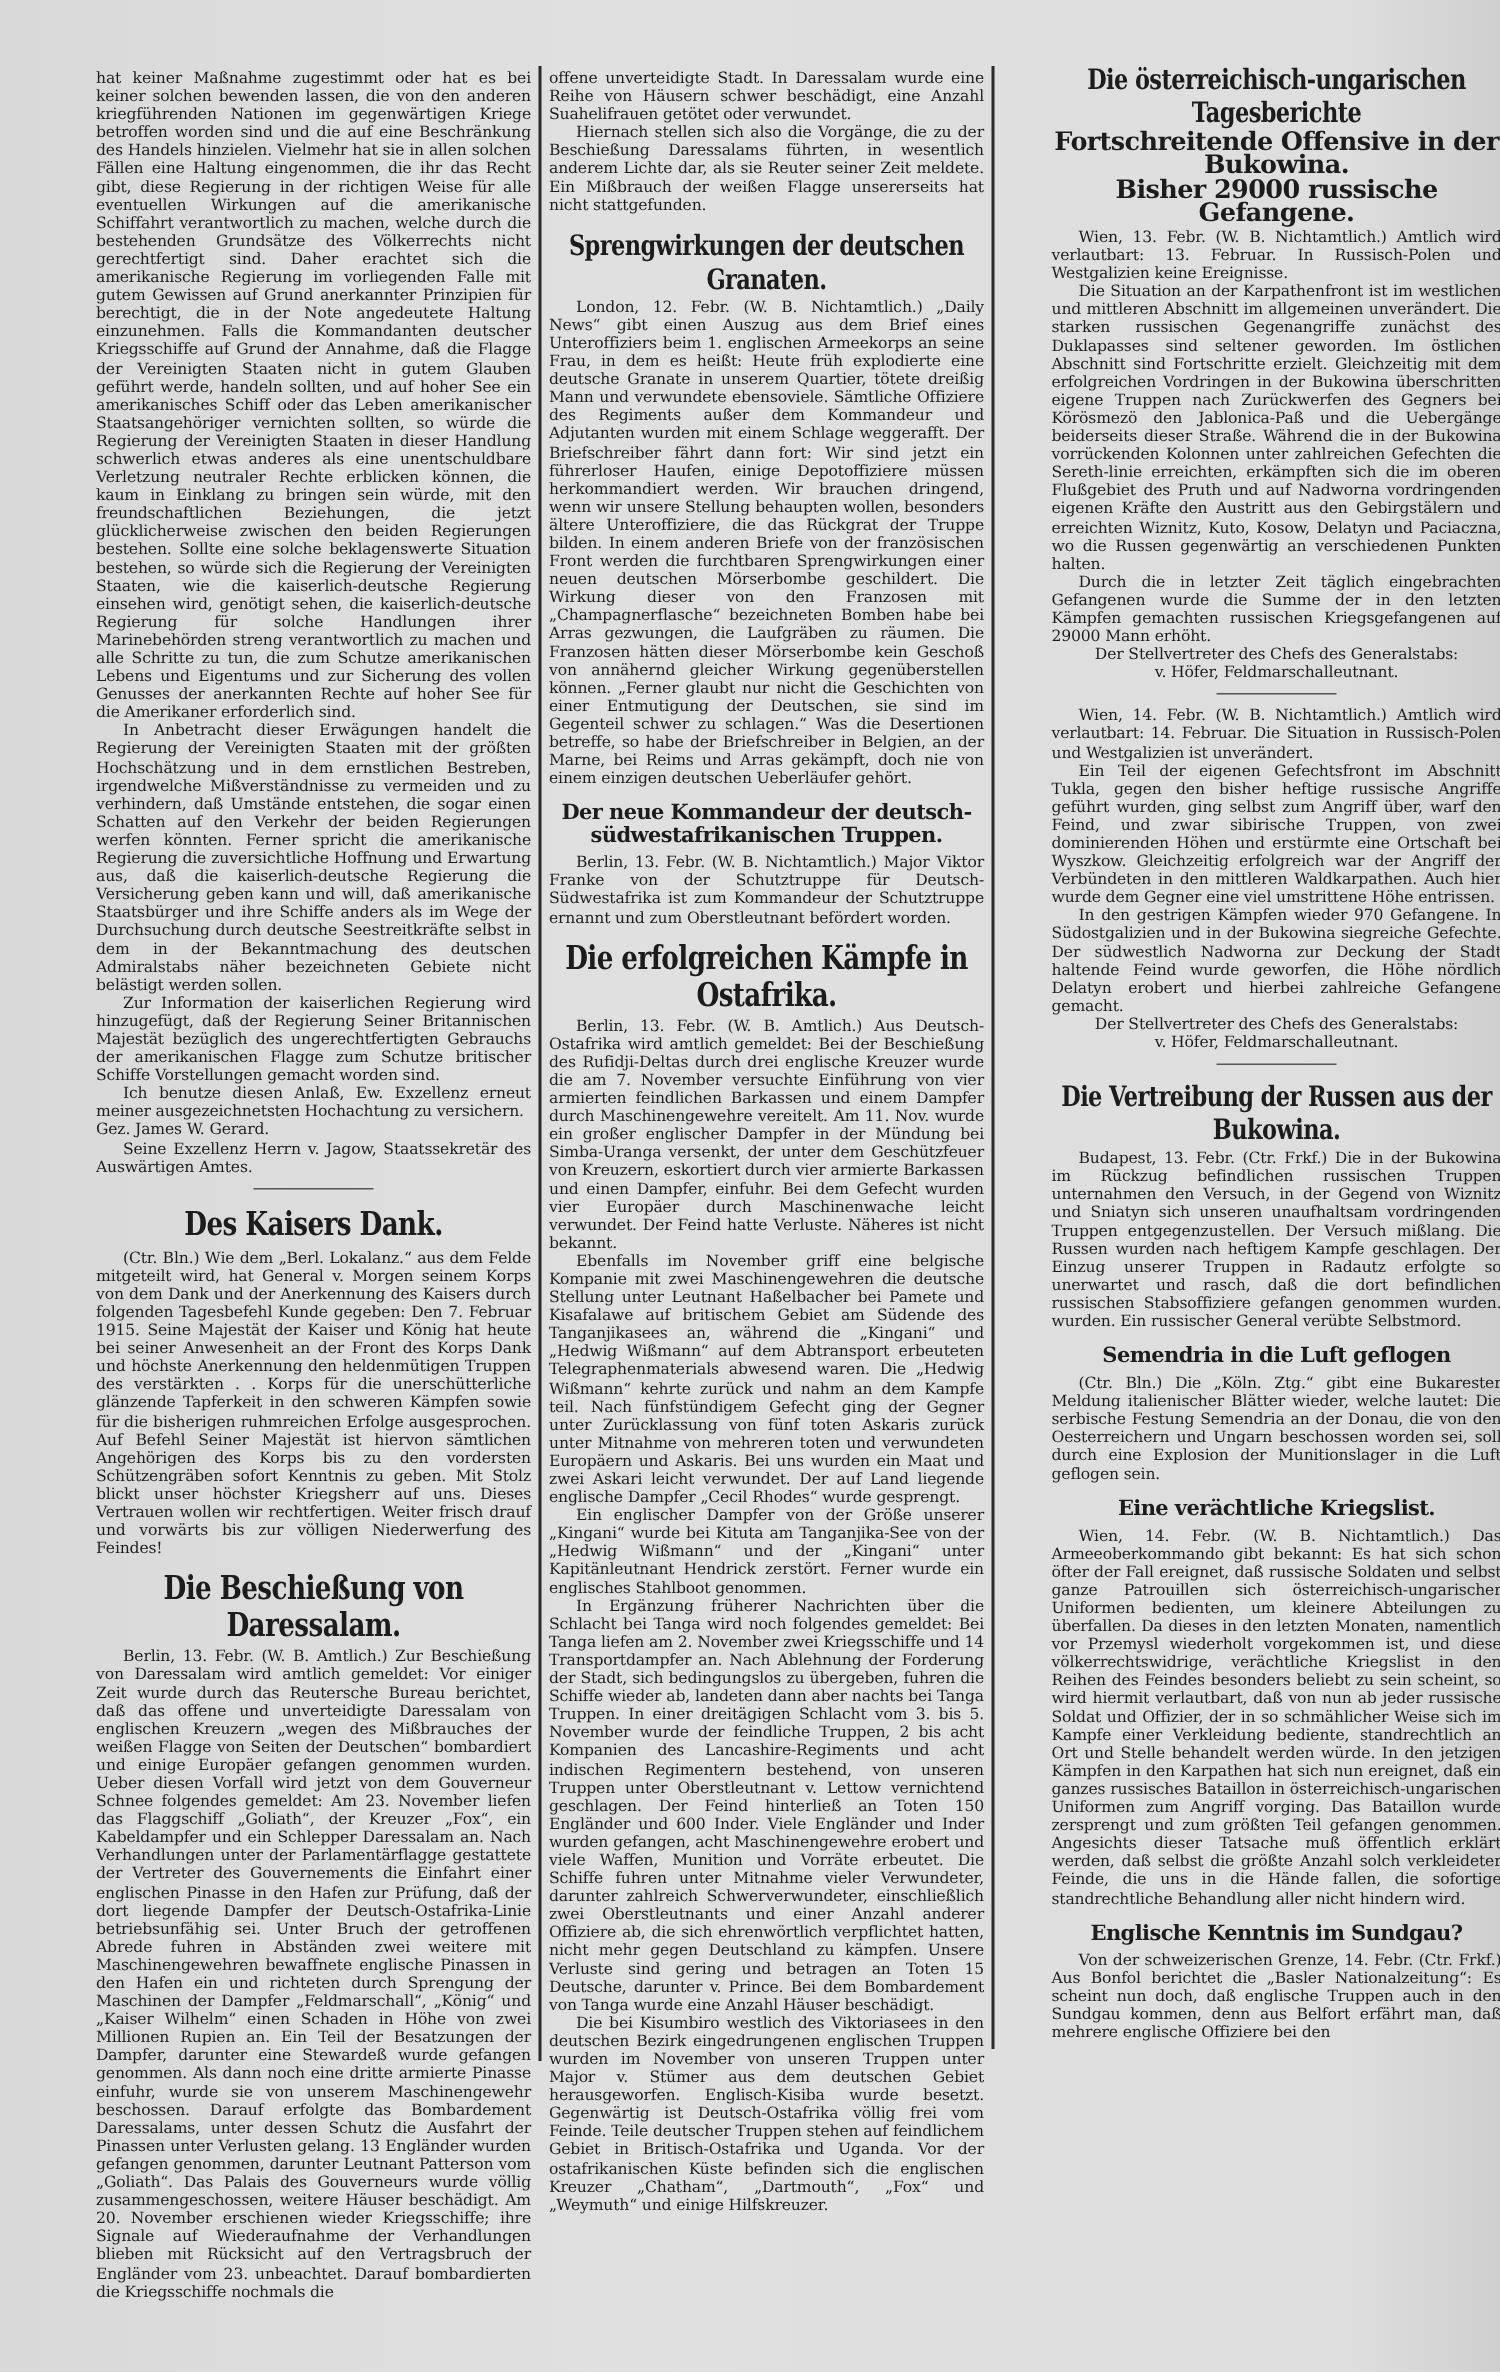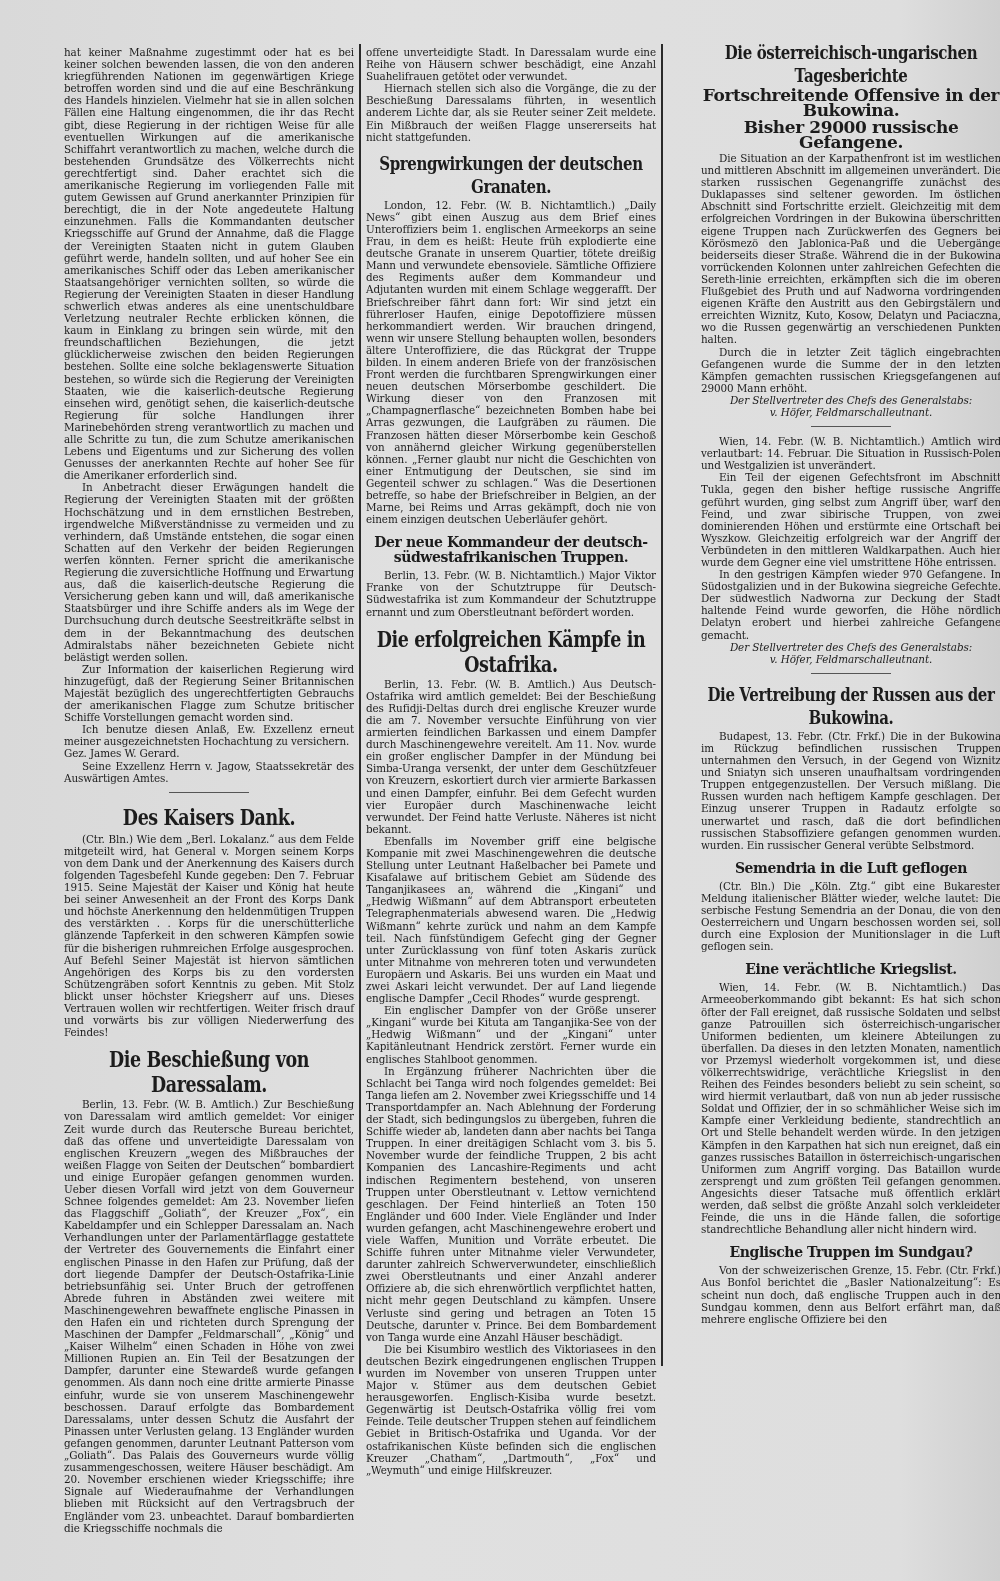--- a/index.html
+++ b/index.html
@@ -29,21 +29,21 @@
   p.noindent { text-indent: 0; }
   .hl {
     font-family: "DejaVu Serif", serif; font-weight: bold;
     text-align: center; margin: 14px 0 6px 0; letter-spacing: -0.4px;
     transform: scaleY(1.25);
   }
   .hl.big { font-size: 17.5px; line-height: 20px; }
   .hl.mid { font-size: 15px; line-height: 18px; }
   .hl.sub { font-size: 17px; line-height: 15px; transform: none; margin: 2px 0; }
   .hl.small { font-size: 14px; line-height: 15px; transform: none; margin: 10px 0 4px 0; }
-  .sig { text-align: center; text-indent: 0; font-style: italic; }
+  .sig { text-align: center; text-indent: 0; }
   .sig-right { text-align: left; padding-right: 40px; text-indent: 0; }
   .sep { width: 80px; height: 1px; background: #555; margin: 8px auto; }
 </style>
 </head>
 <body>
 
 <div class="page">
 
   <div class="rule rule1"></div>
   <div class="rule rule2"></div>
@@ -79,20 +79,21 @@
     <p>Ebenfalls im November griff eine belgische Kompanie mit zwei Maschinengewehren die deutsche Stellung unter Leutnant Haßelbacher bei Pamete und Kisafalawe auf britischem Gebiet am Südende des Tanganjikasees an, während die „Kingani“ und „Hedwig Wißmann“ auf dem Abtransport erbeuteten Telegraphenmaterials abwesend waren. Die „Hedwig Wißmann“ kehrte zurück und nahm an dem Kampfe teil. Nach fünfstündigem Gefecht ging der Gegner unter Zurücklassung von fünf toten Askaris zurück unter Mitnahme von mehreren toten und verwundeten Europäern und Askaris. Bei uns wurden ein Maat und zwei Askari leicht verwundet. Der auf Land liegende englische Dampfer „Cecil Rhodes“ wurde gesprengt.</p>
     <p>Ein englischer Dampfer von der Größe unserer „Kingani“ wurde bei Kituta am Tanganjika-See von der „Hedwig Wißmann“ und der „Kingani“ unter Kapitänleutnant Hendrick zerstört. Ferner wurde ein englisches Stahlboot genommen.</p>
     <p>In Ergänzung früherer Nachrichten über die Schlacht bei Tanga wird noch folgendes gemeldet: Bei Tanga liefen am 2. November zwei Kriegsschiffe und 14 Transportdampfer an. Nach Ablehnung der Forderung der Stadt, sich bedingungslos zu übergeben, fuhren die Schiffe wieder ab, landeten dann aber nachts bei Tanga Truppen. In einer dreitägigen Schlacht vom 3. bis 5. November wurde der feindliche Truppen, 2 bis acht Kompanien des Lancashire-Regiments und acht indischen Regimentern bestehend, von unseren Truppen unter Oberstleutnant v. Lettow vernichtend geschlagen. Der Feind hinterließ an Toten 150 Engländer und 600 Inder. Viele Engländer und Inder wurden gefangen, acht Maschinengewehre erobert und viele Waffen, Munition und Vorräte erbeutet. Die Schiffe fuhren unter Mitnahme vieler Verwundeter, darunter zahlreich Schwerverwundeter, einschließlich zwei Oberstleutnants und einer Anzahl anderer Offiziere ab, die sich ehrenwörtlich verpflichtet hatten, nicht mehr gegen Deutschland zu kämpfen. Unsere Verluste sind gering und betragen an Toten 15 Deutsche, darunter v. Prince. Bei dem Bombardement von Tanga wurde eine Anzahl Häuser beschädigt.</p>
     <p>Die bei Kisumbiro westlich des Viktoriasees in den deutschen Bezirk eingedrungenen englischen Truppen wurden im November von unseren Truppen unter Major v. Stümer aus dem deutschen Gebiet herausgeworfen. Englisch-Kisiba wurde besetzt. Gegenwärtig ist Deutsch-Ostafrika völlig frei vom Feinde. Teile deutscher Truppen stehen auf feindlichem Gebiet in Britisch-Ostafrika und Uganda. Vor der ostafrikanischen Küste befinden sich die englischen Kreuzer „Chatham“, „Dartmouth“, „Fox“ und „Weymuth“ und einige Hilfskreuzer.</p>
   </div>
 
   <div class="col col3">
     <div class="hl mid" style="margin-top:0">Die österreichisch-ungarischen Tagesberichte</div>
     <div class="hl sub">Fortschreitende Offensive in der Bukowina.</div>
     <div class="hl sub">Bisher 29000 russische Gefangene.</div>
+    <p>Wien, 13. Febr. (W. B. Nichtamtlich.) Amtlich wird verlautbart: 13. Februar. In Russisch-Polen und Westgalizien keine Ereignisse.</p>
     <p>Die Situation an der Karpathenfront ist im westlichen und mittleren Abschnitt im allgemeinen unverändert. Die starken russischen Gegenangriffe zunächst des Duklapasses sind seltener geworden. Im östlichen Abschnitt sind Fortschritte erzielt. Gleichzeitig mit dem erfolgreichen Vordringen in der Bukowina überschritten eigene Truppen nach Zurückwerfen des Gegners bei Körösmezö den Jablonica-Paß und die Uebergänge beiderseits dieser Straße. Während die in der Bukowina vorrückenden Kolonnen unter zahlreichen Gefechten die Sereth-linie erreichten, erkämpften sich die im oberen Flußgebiet des Pruth und auf Nadworna vordringenden eigenen Kräfte den Austritt aus den Gebirgstälern und erreichten Wiznitz, Kuto, Kosow, Delatyn und Paciaczna, wo die Russen gegenwärtig an verschiedenen Punkten halten.</p>
     <p>Durch die in letzter Zeit täglich eingebrachten Gefangenen wurde die Summe der in den letzten Kämpfen gemachten russischen Kriegsgefangenen auf 29000 Mann erhöht.</p>
     <p class="sig">Der Stellvertreter des Chefs des Generalstabs:</p>
     <p class="sig">v. Höfer, Feldmarschalleutnant.</p>
     <div class="sep"></div>
     <p>Wien, 14. Febr. (W. B. Nichtamtlich.) Amtlich wird verlautbart: 14. Februar. Die Situation in Russisch-Polen und Westgalizien ist unverändert.</p>
     <p>Ein Teil der eigenen Gefechtsfront im Abschnitt Tukla, gegen den bisher heftige russische Angriffe geführt wurden, ging selbst zum Angriff über, warf den Feind, und zwar sibirische Truppen, von zwei dominierenden Höhen und erstürmte eine Ortschaft bei Wyszkow. Gleichzeitig erfolgreich war der Angriff der Verbündeten in den mittleren Waldkarpathen. Auch hier wurde dem Gegner eine viel umstrittene Höhe entrissen.</p>
     <p>In den gestrigen Kämpfen wieder 970 Gefangene. In Südostgalizien und in der Bukowina siegreiche Gefechte. Der südwestlich Nadworna zur Deckung der Stadt haltende Feind wurde geworfen, die Höhe nördlich Delatyn erobert und hierbei zahlreiche Gefangene gemacht.</p>
     <p class="sig">Der Stellvertreter des Chefs des Generalstabs:</p>
     <p class="sig">v. Höfer, Feldmarschalleutnant.</p>
@@ -100,17 +101,17 @@
 
     <div class="hl mid">Die Vertreibung der Russen aus der Bukowina.</div>
     <p>Budapest, 13. Febr. (Ctr. Frkf.) Die in der Bukowina im Rückzug befindlichen russischen Truppen unternahmen den Versuch, in der Gegend von Wiznitz und Sniatyn sich unseren unaufhaltsam vordringenden Truppen entgegenzustellen. Der Versuch mißlang. Die Russen wurden nach heftigem Kampfe geschlagen. Der Einzug unserer Truppen in Radautz erfolgte so unerwartet und rasch, daß die dort befindlichen russischen Stabsoffiziere gefangen genommen wurden. wurden. Ein russischer General verübte Selbstmord.</p>
 
     <div class="hl small">Semendria in die Luft geflogen</div>
     <p>(Ctr. Bln.) Die „Köln. Ztg.“ gibt eine Bukarester Meldung italienischer Blätter wieder, welche lautet: Die serbische Festung Semendria an der Donau, die von den Oesterreichern und Ungarn beschossen worden sei, soll durch eine Explosion der Munitionslager in die Luft geflogen sein.</p>
 
     <div class="hl small">Eine verächtliche Kriegslist.</div>
     <p>Wien, 14. Febr. (W. B. Nichtamtlich.) Das Armeeoberkommando gibt bekannt: Es hat sich schon öfter der Fall ereignet, daß russische Soldaten und selbst ganze Patrouillen sich österreichisch-ungarischer Uniformen bedienten, um kleinere Abteilungen zu überfallen. Da dieses in den letzten Monaten, namentlich vor Przemysl wiederholt vorgekommen ist, und diese völkerrechtswidrige, verächtliche Kriegslist in den Reihen des Feindes besonders beliebt zu sein scheint, so wird hiermit verlautbart, daß von nun ab jeder russische Soldat und Offizier, der in so schmählicher Weise sich im Kampfe einer Verkleidung bediente, standrechtlich an Ort und Stelle behandelt werden würde. In den jetzigen Kämpfen in den Karpathen hat sich nun ereignet, daß ein ganzes russisches Bataillon in österreichisch-ungarischen Uniformen zum Angriff vorging. Das Bataillon wurde zersprengt und zum größten Teil gefangen genommen. Angesichts dieser Tatsache muß öffentlich erklärt werden, daß selbst die größte Anzahl solch verkleideter Feinde, die uns in die Hände fallen, die sofortige standrechtliche Behandlung aller nicht hindern wird.</p>
 
-    <div class="hl small">Englische Truppen im Sundgau?</div>
-    <p>Von der schweizerischen Grenze, 15. Febr. (Ctr. Frkf.) Aus Bonfol berichtet die „Basler Nationalzeitung“: Es scheint nun doch, daß englische Truppen auch in den Sundgau kommen, denn aus Belfort erfährt man, daß mehrere englische Offiziere bei den</p>
+    <div class="hl small">Englische Kenntnis im Sundgau?</div>
+    <p>Von der schweizerischen Grenze, 14. Febr. (Ctr. Frkf.) Aus Bonfol berichtet die „Basler Nationalzeitung“: Es scheint nun doch, daß englische Truppen auch in den Sundgau kommen, denn aus Belfort erfährt man, daß mehrere englische Offiziere bei den</p>
   </div>
 
 </div>
 
 </body></html>

